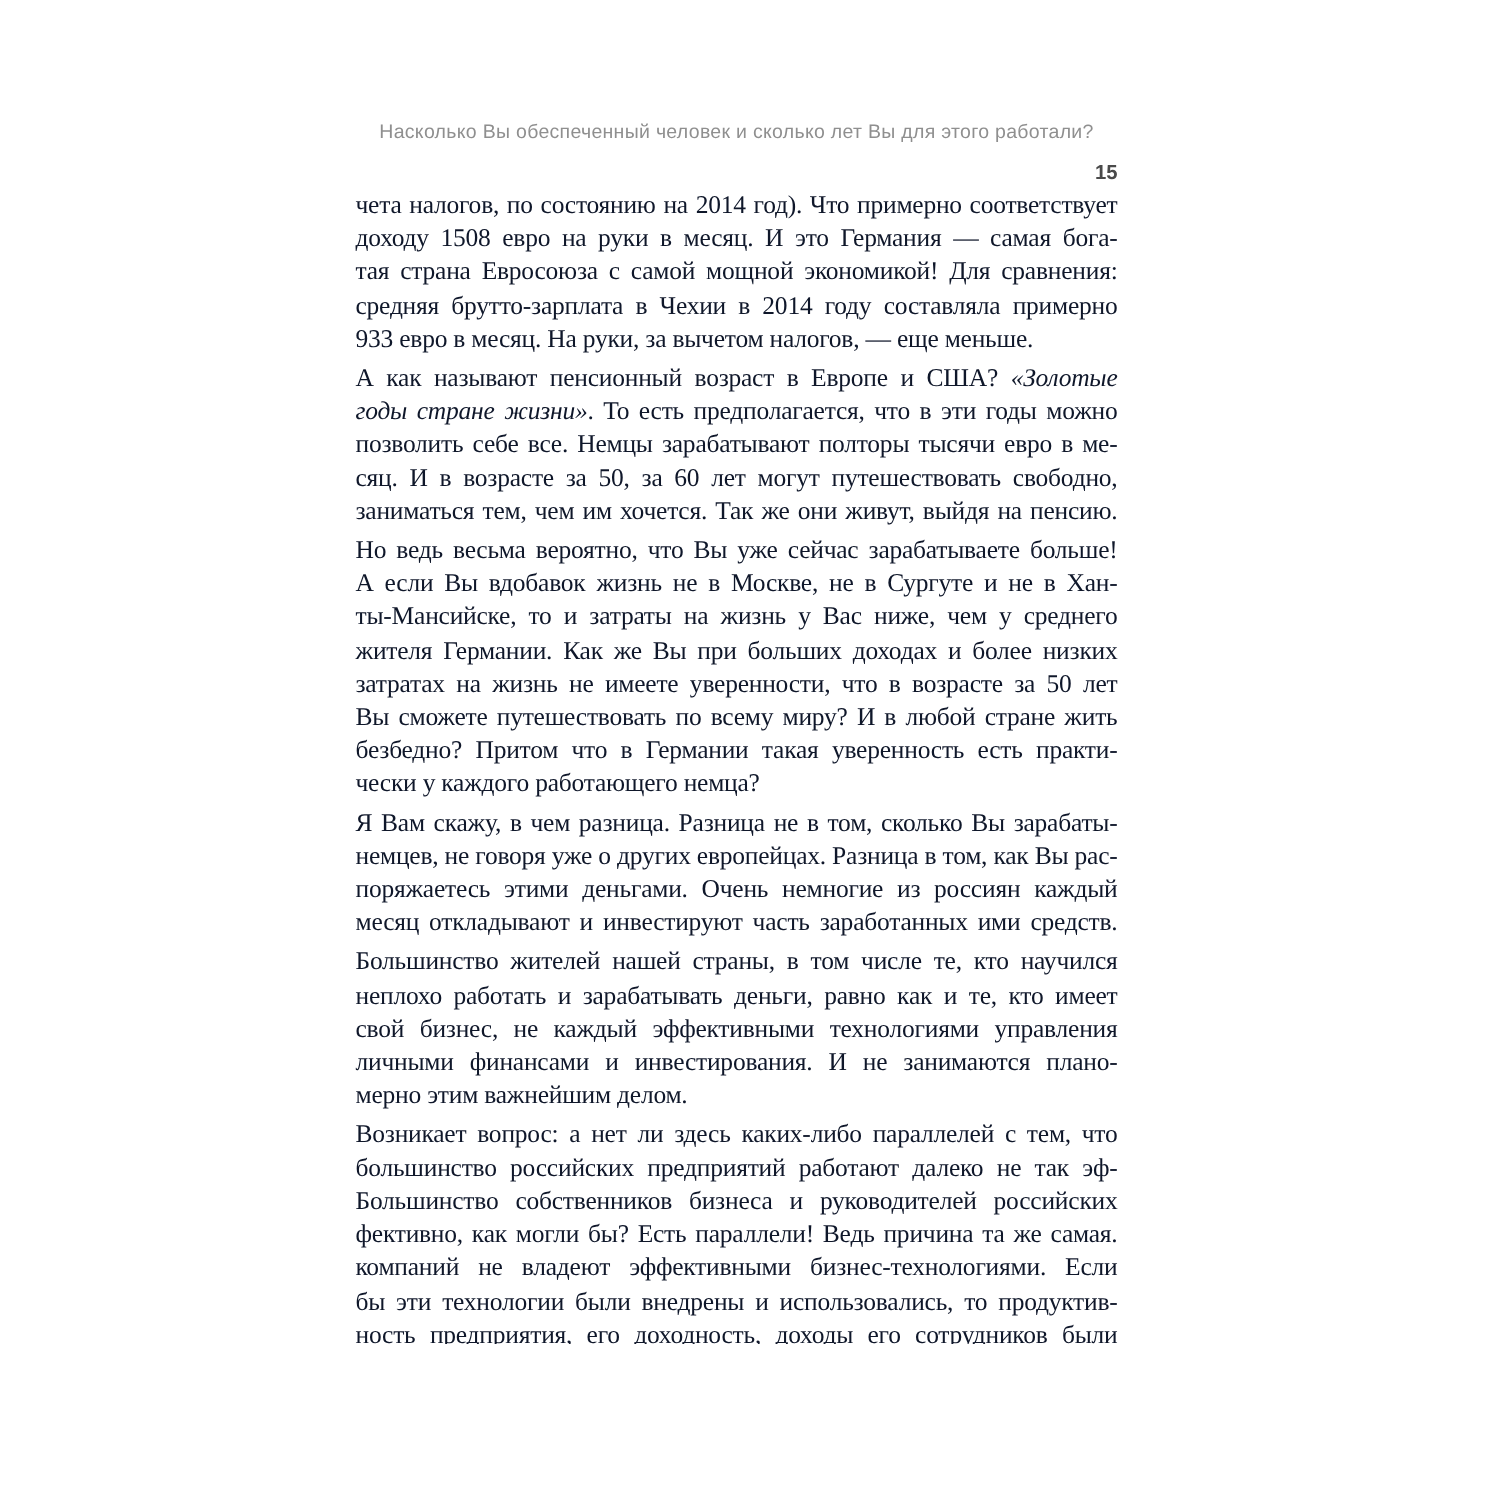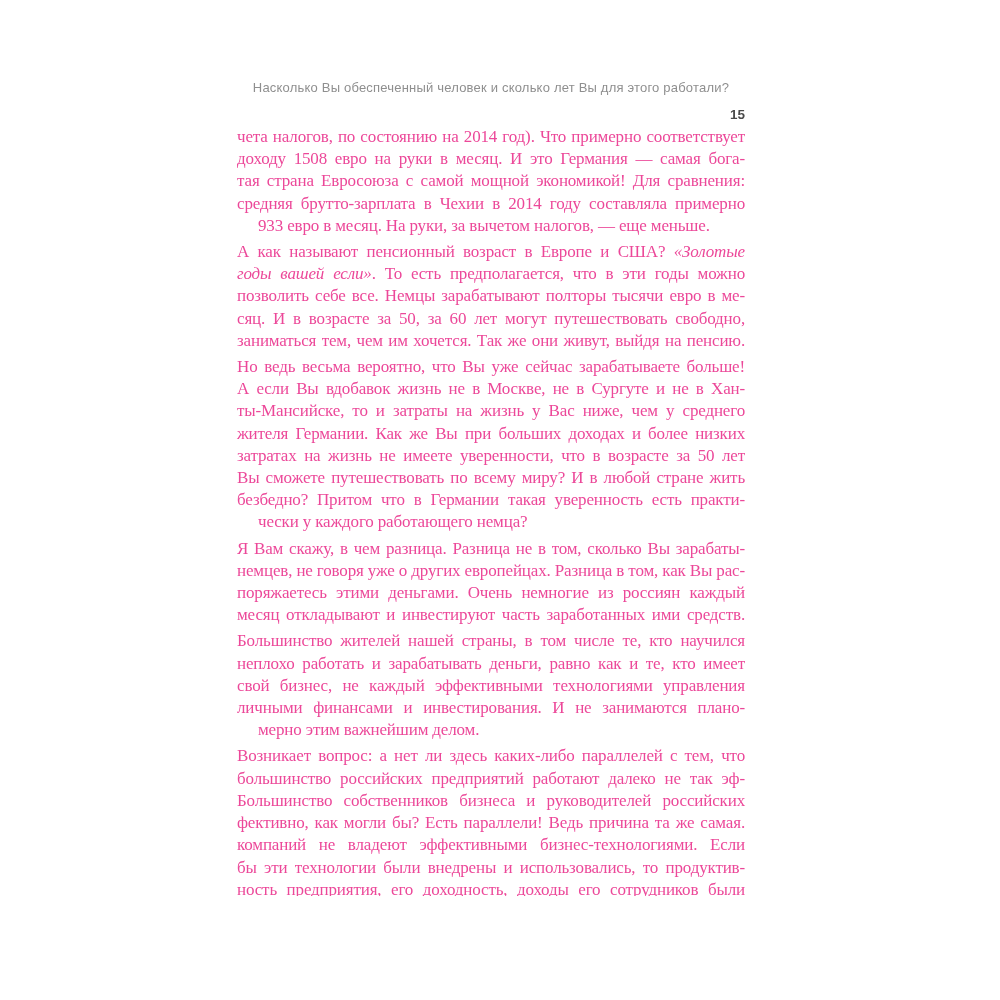--- a/index.html
+++ b/index.html
@@ -32,51 +32,51 @@
     color: #4a4a4a;
     letter-spacing: 0;
     margin-top: 28px;
   }
   .page-body {
     position: absolute;
     top: 126px; left: 237px; width: 508px;
     font-family: "Liberation Serif", serif;
     font-size: 17px;
     line-height: 22.2px;
-    color: #ec4899;
+    color: #0f172a;
     letter-spacing: -0.15px;
   }
   .para { margin: 0 0 4px 0; }
   .line {
     text-align: justify;
     text-align-last: justify;
     white-space: normal;
   }
-  .line.short { text-align-last: left; margin-left: 21px; }
+  .line.short { text-align-last: left; }
   .it { font-style: italic; margin-top: 22px; }
 </style>
 </head>
 <body>
 
 <div class="sheet">
   <div class="running-head">
     <span class="rh-title">Насколько Вы обеспеченный человек и сколько лет Вы для этого работали?</span>
     <span class="rh-page">15</span>
   </div>
   <div class="page-body">
       <div class="para">
         <div class="line"><span>чета налогов, по состоянию на 2014 год). Что примерно соответствует</span></div>
         <div class="line"><span>доходу 1508 евро на руки в месяц. И это Германия — самая бога-</span></div>
         <div class="line"><span>тая страна Евросоюза с самой мощной экономикой! Для сравнения:</span></div>
         <div class="line"><span>средняя брутто-зарплата в Чехии в 2014 году составляла примерно</span></div>
         <div class="line short"><span>933 евро в месяц. На руки, за вычетом налогов, — еще меньше.</span></div>
       </div>
       <div class="para">
         <div class="line"><span>А как называют пенсионный возраст в Европе и США? </span><span class="it">«Золотые</span></div>
-        <div class="line"><span class="it">годы вашей если»</span><span>. То есть предполагается, что в эти годы можно</span></div>
+        <div class="line"><span class="it">годы стране жизни»</span><span>. То есть предполагается, что в эти годы можно</span></div>
         <div class="line"><span>позволить себе все. Немцы зарабатывают полторы тысячи евро в ме-</span></div>
         <div class="line"><span>сяц. И в возрасте за 50, за 60 лет могут путешествовать свободно,</span></div>
         <div class="line"><span>заниматься тем, чем им хочется. Так же они живут, выйдя на пенсию.</span></div>
       </div>
       <div class="para">
         <div class="line"><span>Но ведь весьма вероятно, что Вы уже сейчас зарабатываете больше!</span></div>
         <div class="line"><span>А если Вы вдобавок жизнь не в Москве, не в Сургуте и не в Хан-</span></div>
         <div class="line"><span>ты-Мансийске, то и затраты на жизнь у Вас ниже, чем у среднего</span></div>
         <div class="line"><span>жителя Германии. Как же Вы при больших доходах и более низких</span></div>
         <div class="line"><span>затратах на жизнь не имеете уверенности, что в возрасте за 50 лет</span></div>

